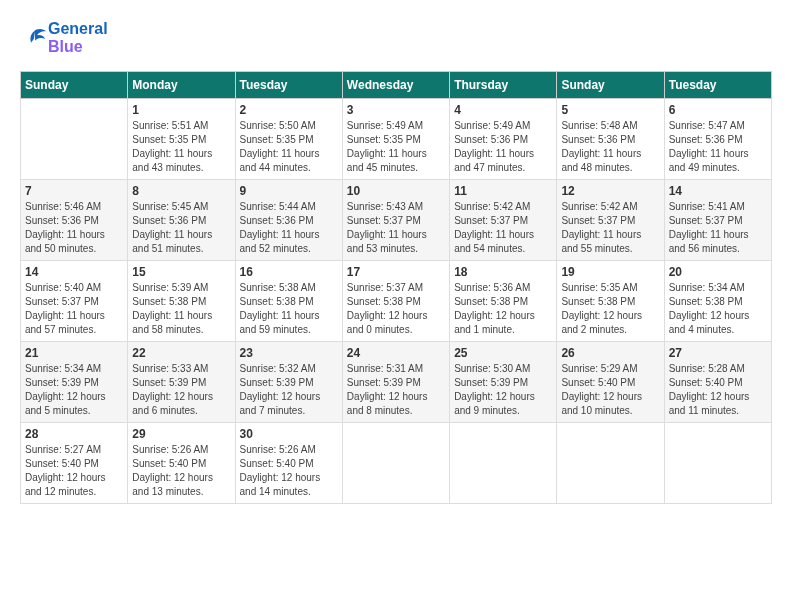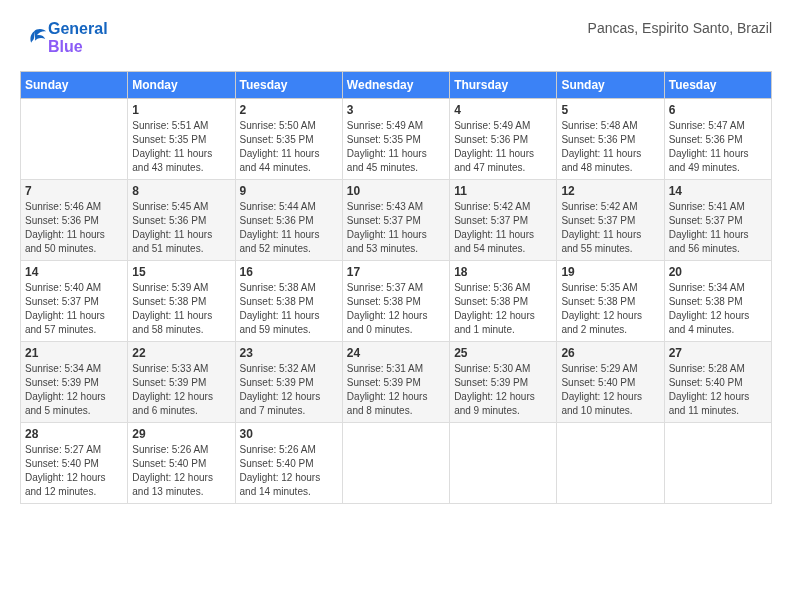--- a/index.html
+++ b/index.html
@@ -35,21 +35,21 @@
     .location {
       font-size: 14px;
       color: #555;
     }
     table {
       width: 100%;
       border-collapse: collapse;
       font-size: 11px;
     }
     thead tr {
-      background-color: #3b82f6;
+      background-color: #0f766e;
       color: #fff;
     }
     thead th {
       padding: 6px 4px;
       text-align: left;
       font-size: 12px;
       font-weight: bold;
       border: 1px solid #ccc;
     }
     tbody tr {
@@ -88,21 +88,20 @@
         <path d="M15 8 C18 4, 26 5, 28 8 C25 7, 20 9, 18 12 C22 11, 26 13, 27 16 C23 14, 18 15, 16 18 C17 14, 15 10, 15 8Z" fill="#1565c0"></path>
         <path d="M15 8 C12 10, 10 15, 12 20 C14 16, 16 18, 15 8Z" fill="#1565c0"></path>
       </svg>
     </div>
     <div>
       <div style="font-size:16px;font-weight:bold;color:#1565c0;line-height:1.1;">General</div>
       <div style="font-size:16px;font-weight:bold;color:#8b5cf6;line-height:1.1;">Blue</div>
     </div>
   </div>
   <div class="title-block">
-    <div class="location">Pancas, Espirito Santo, Brazil</div>
   </div>
 </div>
 
 <table>
   <thead>
     <tr>
     <th>Sunday</th>
         <th>Monday</th>
         <th>Tuesday</th>
         <th>Wednesday</th>

